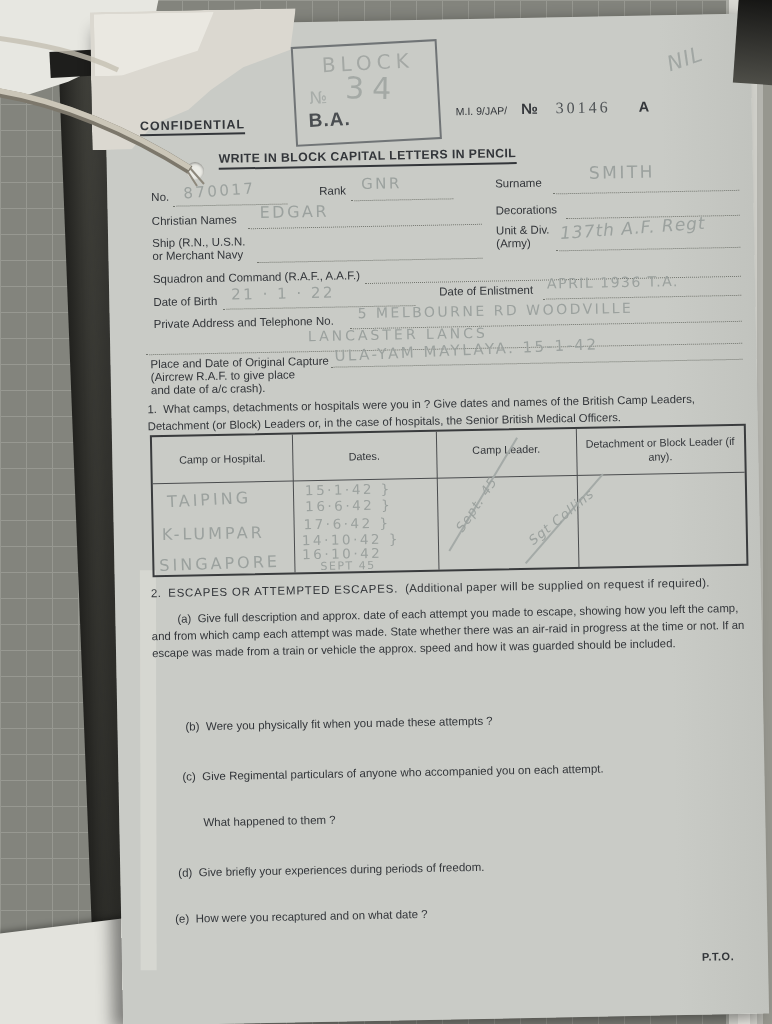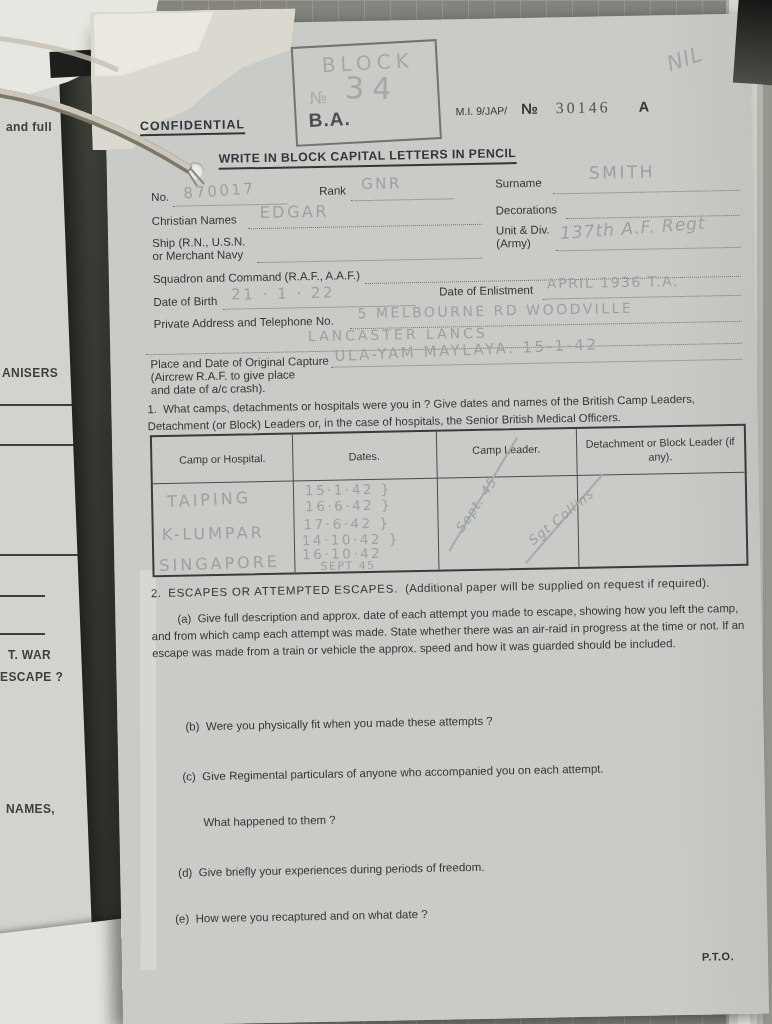--- a/index.html
+++ b/index.html
@@ -66,31 +66,20 @@
   .pto{font-weight:bold;font-size:11px;letter-spacing:.5px;}
 </style>
 </head>
 <body>
 
 <div class="photo">
   <div class="grid"></div>
   <div class="tl-dark"></div>
   <div class="stack-right"></div>
 
-  <div class="left-page">
-    <span class="lp-frag" style="left:6px;top:68px;">and full</span>
-    <span class="lp-frag" style="left:2px;top:314px;">ANISERS</span>
-    <div class="lp-box" style="left:-6px;top:352px;width:98px;height:148px;"></div>
-    <div class="lp-hline" style="left:-6px;top:392px;width:98px;"></div>
-    <div class="lp-hline" style="left:0;top:543px;width:45px;"></div>
-    <div class="lp-hline" style="left:0;top:581px;width:45px;"></div>
-    <span class="lp-frag" style="left:8px;top:596px;">T. WAR</span>
-    <span class="lp-frag" style="left:0;top:618px;">ESCAPE ?</span>
-    <span class="lp-frag" style="left:6px;top:750px;">NAMES,</span>
-  </div>
   <div class="gap-shadow"></div>
   <div class="bottom-sheet"></div>
   <div class="tl-paper"></div>
   <div class="tl-bar"></div>
 
   <div class="page">
     <div class="tear"></div>
     <div class="tear2"></div>
     <div class="edge-tear"></div>
 

